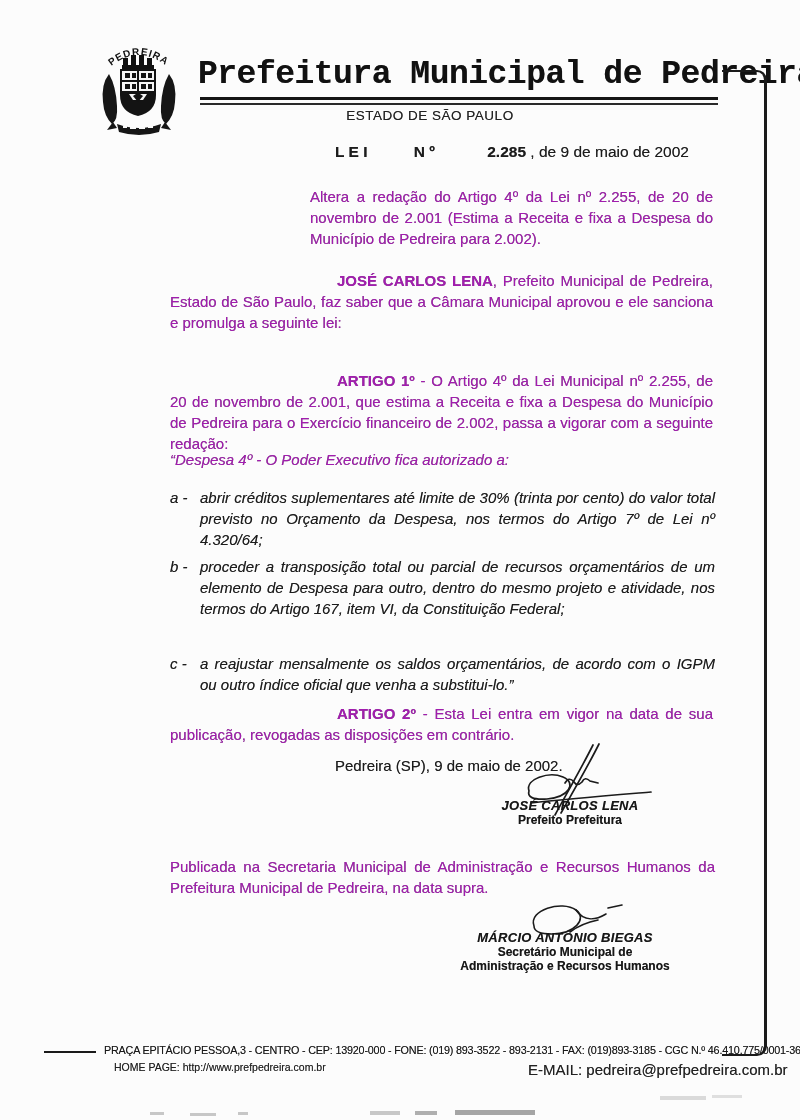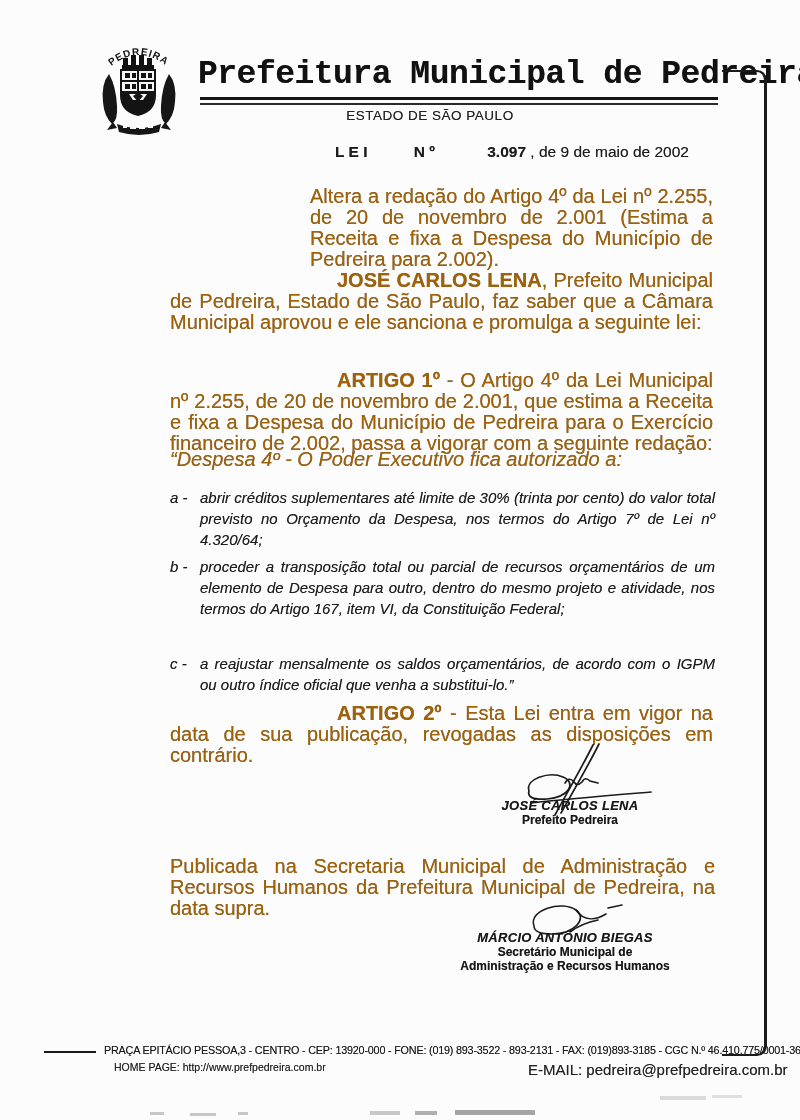--- a/index.html
+++ b/index.html
@@ -23,21 +23,21 @@
   
   #bracket{position:absolute;left:722px;top:70px;width:42px;height:982px;
     border-top:2px solid #1a1a1a;border-right:3px solid #1a1a1a;border-bottom:2px solid #1a1a1a;
     border-radius:0 10px 10px 0;}
   
   #lei-line{position:absolute;left:335px;top:143px;font-size:15.5px;white-space:nowrap;}
   .bi{font-weight:bold;}
   #lei-line .sp1{margin-left:42px;}
   #lei-line .sp2{margin-left:48px;}
   
-  .para{position:absolute;font-size:20px;line-height:21px;text-align:justify;color:#a16207;}
+  .para{position:absolute;font-size:15px;line-height:21px;text-align:justify;color:#a21caf;}
   #ementa{left:310px;top:186px;width:403px;}
   #preamble{left:170px;top:270px;width:543px;text-indent:167px;}
   #art1{left:170px;top:370px;width:543px;text-indent:167px;}
   #quote-intro{left:170px;top:449px;width:543px;font-style:italic;}
   .item{position:absolute;left:170px;width:545px;display:flex;font-style:italic;
     font-size:15px;line-height:21px;}
   .item .letter{width:30px;flex:0 0 30px;}
   .item .itext{flex:1;text-align:justify;}
   #item-a{top:487px;}
   #item-b{top:556px;}
@@ -118,21 +118,21 @@
 
   <div id="main-title" class="scan">Prefeitura Municipal de Pedreira</div>
   <div class="rule1"></div>
   <div class="rule2"></div>
   <div id="estado" class="scan">ESTADO DE SÃO PAULO</div>
   <div id="bracket"></div>
 
   <div id="lei-line" class="scan">
     <span class="bi">L E I</span>
     <span class="bi sp1">N º</span>
-    <span class="bi sp2">3.097</span>
+    <span class="bi sp2">2.285</span>
     <span>, de 9 de maio de 2002</span>
   </div>
 
   <div id="ementa" class="para scan">Altera a redação do Artigo 4º da Lei nº 2.255, de 20 de novembro de 2.001 (Estima a Receita e fixa a Despesa do Município de Pedreira para 2.002).</div>
 
   <div id="preamble" class="para scan">
     <span class="bi">JOSÉ CARLOS LENA</span><span>, Prefeito Municipal de Pedreira, Estado de São Paulo, faz saber que a Câmara Municipal aprovou e ele sanciona e promulga a seguinte lei:</span>
   </div>
 
   <div id="art1" class="para scan">
@@ -151,33 +151,34 @@
   </div>
   <div id="item-c" class="item scan">
     <span class="letter">c -</span>
     <span class="itext">a reajustar mensalmente os saldos orçamentários, de acordo com o IGPM ou outro índice oficial que venha a substitui-lo.”</span>
   </div>
 
   <div id="art2" class="para scan">
     <span class="bi">ARTIGO 2º</span><span> - Esta Lei entra em vigor na data de sua publicação, revogadas as disposições em contrário.</span>
   </div>
 
+  <div id="dateline" class="scan">Pedreira (SP), 9 de maio de 2002.</div>
 
   <svg id="sig1-svg" class="sig-svg" viewBox="0 0 160 78">
     <g fill="none" stroke="#1b1b1b" stroke-width="1.7" stroke-linecap="round">
       <path d="M98,2 C88,22 72,50 60,72"></path>
       <path d="M104,1 C94,21 78,49 66,70"></path>
       <path d="M34,48 C30,36 54,28 68,34 C82,40 74,54 52,56 C38,57 32,54 34,48"></path>
       <path d="M70,40 q4,-7 9,-1 q3,5 8,0 q3,-6 8,-1 l8,2"></path>
       <path d="M36,60 C70,56 120,52 156,49"></path>
     </g>
   </svg>
   <div id="sig1-name">
     <div class="sig-name scan">JOSÉ CARLOS LENA</div>
-    <div class="sig-role scan">Prefeito Pedreira</div>
+    <div class="sig-role scan">Prefeito Prefeitura</div>
   </div>
 
   <div id="publication" class="para scan">Publicada na Secretaria Municipal de Administração e Recursos Humanos da Prefeitura Municipal de Pedreira, na data supra.</div>
 
   <svg id="sig2-svg" class="sig-svg" viewBox="0 0 130 52">
     <g fill="none" stroke="#1b1b1b" stroke-width="1.6" stroke-linecap="round">
       <path d="M34,28 C28,12 62,2 76,12 C88,21 74,36 52,36 C38,36 34,33 34,28"></path>
       <path d="M76,12 C84,24 96,22 106,16"></path>
       <path d="M70,34 C78,28 88,24 98,22"></path>
       <path d="M108,10 l14,-3"></path>

